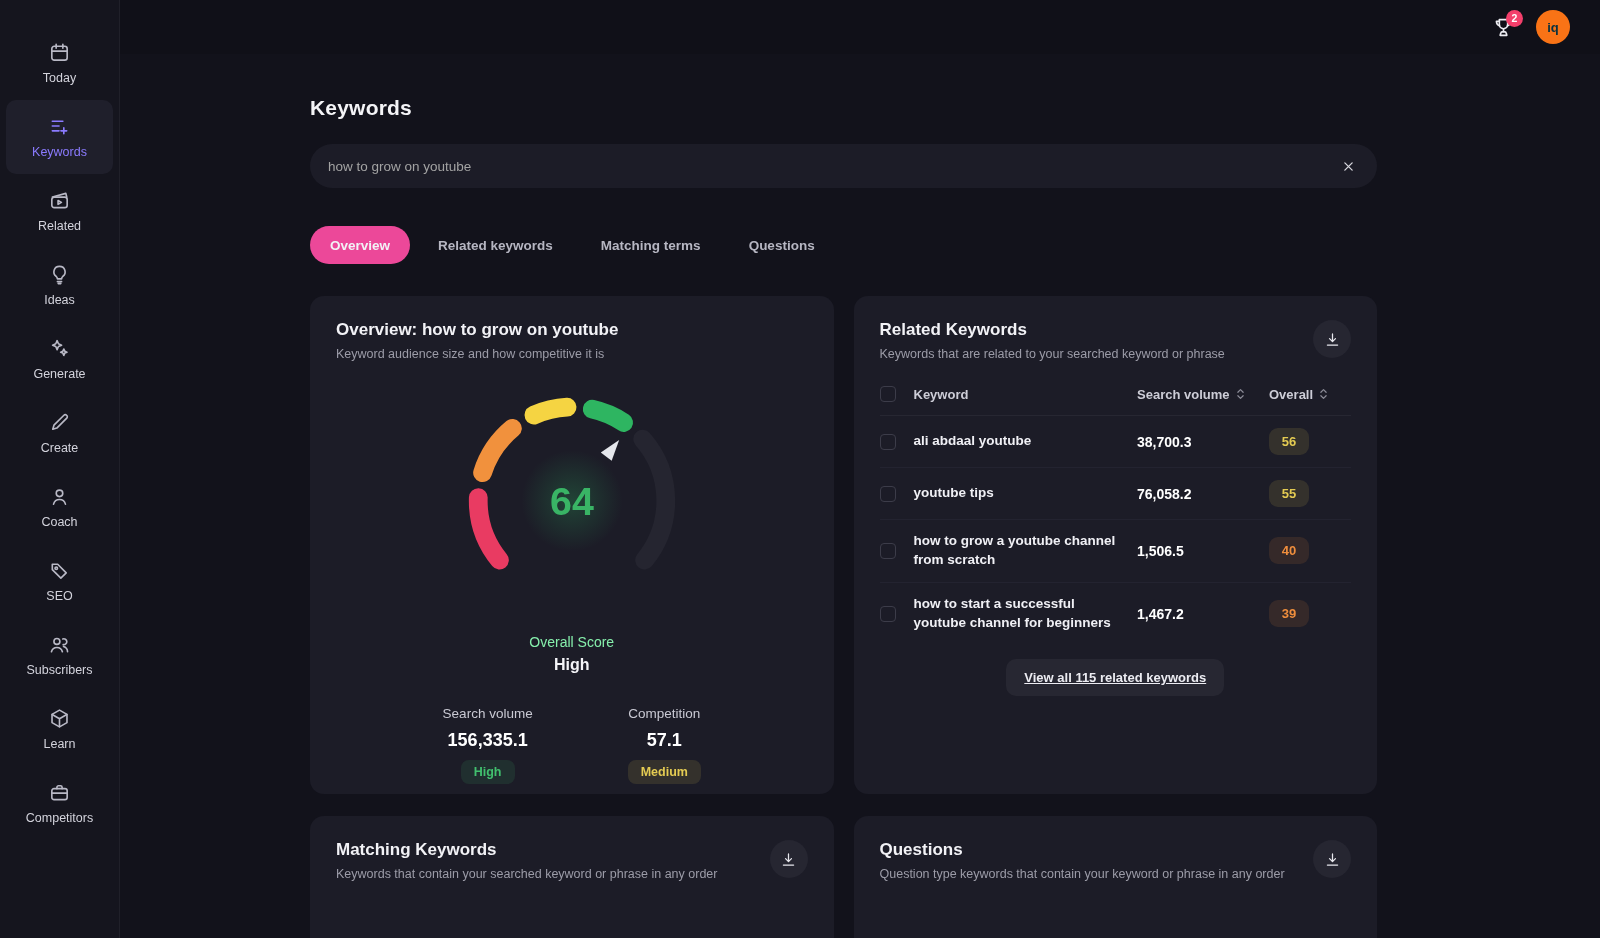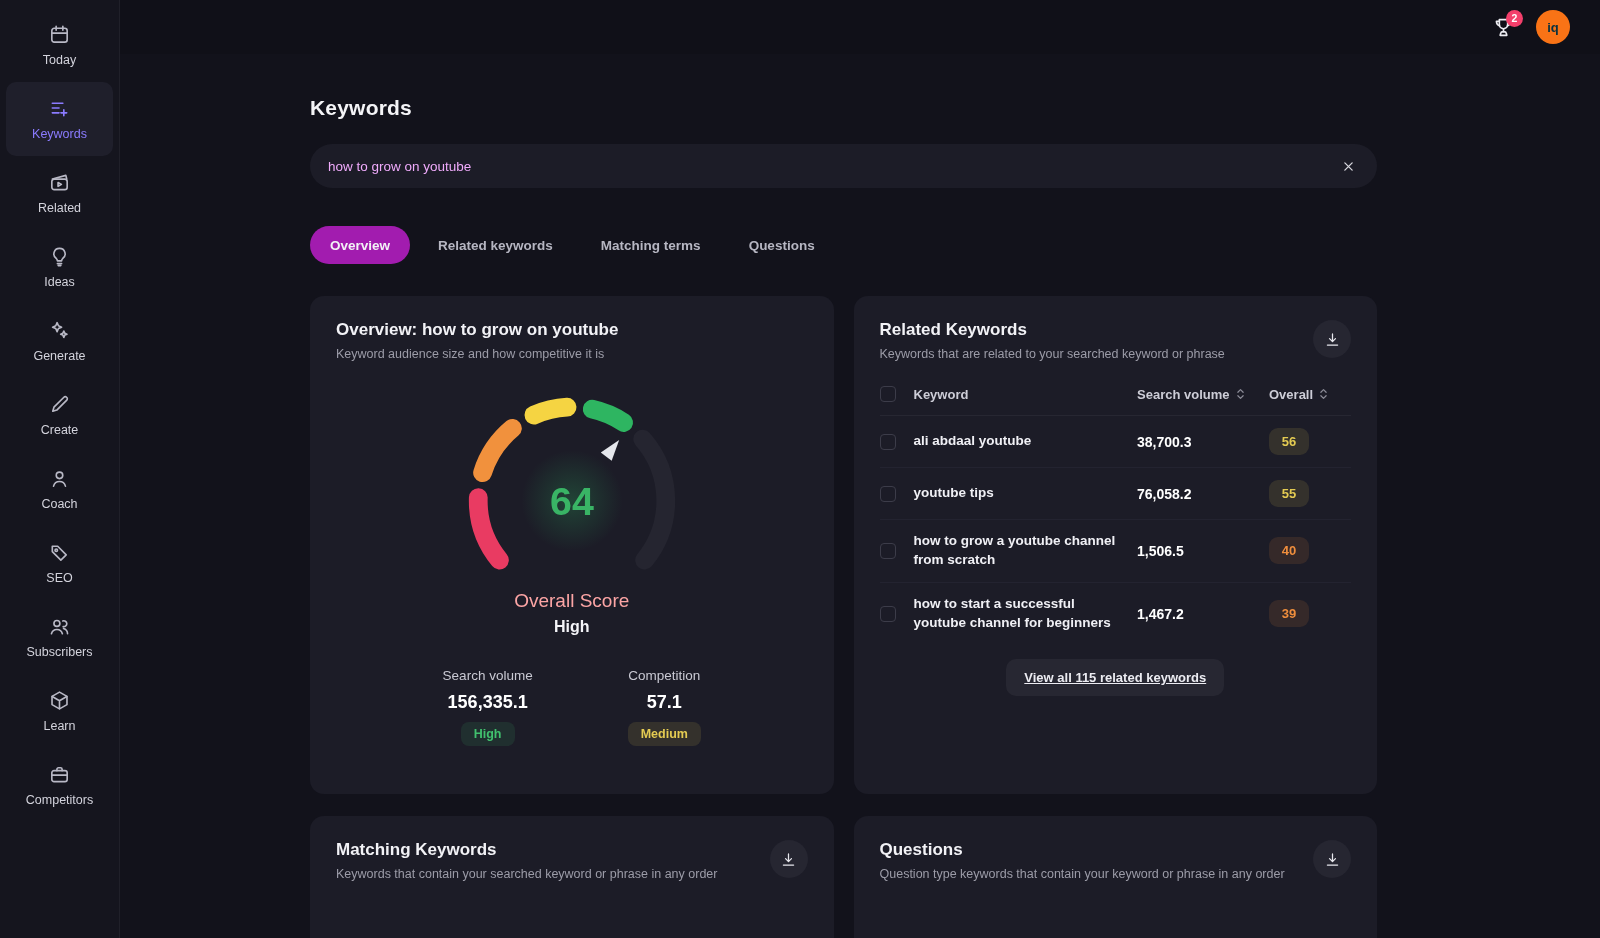--- a/index.html
+++ b/index.html
@@ -5,21 +5,21 @@
   * { margin:0; padding:0; box-sizing:border-box; }
   html,body { width:1600px; height:938px; overflow:hidden; background:#0f0f17;
               font-family:"Liberation Sans", sans-serif; }
   button { font-family:inherit; }
 
   .app { display:flex; width:1600px; height:938px; }
 
   
   .sidebar { width:120px; flex-shrink:0; background:#15151e;
              border-right:1px solid rgba(255,255,255,0.05); }
-  .sidebar-nav { display:flex; flex-direction:column; padding-top:8px; }
+  .sidebar-nav { display:flex; flex-direction:column; padding-top:26px; }
   .sb-item { height:74px; margin:0 6px; border:none; background:transparent; border-radius:10px;
              display:flex; flex-direction:column; align-items:center; justify-content:center;
              gap:7px; color:#b9b9c6; cursor:pointer; }
   .sb-item .sb-label { font-size:12.5px; color:#d3d3dc; }
   .sb-item.active { background:#1f1f2b; }
   .sb-item.active { color:#8b7bff; }
   .sb-item.active .sb-label { color:#8b7bff; }
   .sb-icon { display:flex; }
 
   
@@ -34,48 +34,48 @@
             display:flex; align-items:center; justify-content:center;
             color:#07313f; font-weight:800; font-size:13px; }
 
   .content { flex:1; overflow:hidden; padding-left:190px; }
   .content-inner { width:1067px; }
 
   .page-title { font-size:21px; font-weight:700; color:#f4f4f7; letter-spacing:.2px; margin:42px 0 24px; }
 
   .searchbar { width:1067px; height:44px; background:#1c1c27; border-radius:22px;
                display:flex; align-items:center; padding:0 16px 0 18px; }
-  .search-input { flex:1; background:transparent; border:none; outline:none; color:#f0abfc;
+  .search-input { flex:1; background:transparent; border:none; outline:none; color:#a3a3a3;
                   font-size:13.5px; font-family:inherit; }
   .clear-btn { background:transparent; border:none; cursor:pointer; padding:6px; display:flex; }
 
   .tabs { display:flex; align-items:center; gap:8px; margin-top:38px; }
   .tab { height:38px; padding:0 20px; border-radius:19px; border:none; background:transparent;
          font-size:13.5px; font-weight:600; color:#b6b6c2; cursor:pointer; }
-  .tab.active { background:#a21caf; color:#f2f2f6; }
+  .tab.active { background:#ec4899; color:#f2f2f6; }
 
   .cards { display:grid; grid-template-columns:1fr 1fr; gap:20px; }
   .cards.row1 { margin-top:32px; }
   .cards.row1 .card { height:498px; }
   .cards.row2 { margin-top:22px; }
   .cards.row2 .card { height:240px; }
 
   .card { background:#1c1c27; border-radius:14px; padding:24px 26px; overflow:hidden; }
   .card-head { display:flex; justify-content:space-between; align-items:flex-start; gap:14px; }
   .card-title { font-size:17px; font-weight:700; color:#f2f2f6; }
   .card-sub { font-size:12.5px; color:#9c9ca8; margin-top:7px; }
   .icon-btn { width:38px; height:38px; border-radius:50%; background:#262631; border:none;
               display:flex; align-items:center; justify-content:center; cursor:pointer; flex-shrink:0; }
 
   
-  .gauge-wrap { display:flex; flex-direction:column; align-items:center; margin-top:16px; }
+  .gauge-wrap { display:flex; flex-direction:column; align-items:center; margin-top:16px;gap:44px; }
   .gauge-svg { width:300px; height:225px; }
   .gauge-score { fill:#39b465; font-size:42px; font-weight:700; }
   .score-caption { text-align:center; margin-top:-12px; }
-  .cap-label { font-size:19px; color:#fca5a5; }
+  .cap-label { font-size:14px; color:#86efac; }
   .cap-level { font-size:16px; font-weight:700; color:#f4f4f8; margin-top:6px; }
 
   .metrics { display:flex; justify-content:center; gap:95px; margin-top:32px; }
   .metric { display:flex; flex-direction:column; align-items:center; gap:9px; }
   .metric-label { font-size:13.5px; color:#c9c9d3; }
   .metric-value { font-size:18px; font-weight:700; color:#ffffff; }
   .badge { font-size:12.5px; font-weight:700; padding:5px 13px; border-radius:8px; }
 
   .tone-green  { color:#41c06e; background:rgba(65,192,110,0.12); }
   .tone-yellow { color:#e4cb52; background:rgba(228,203,82,0.12); }

